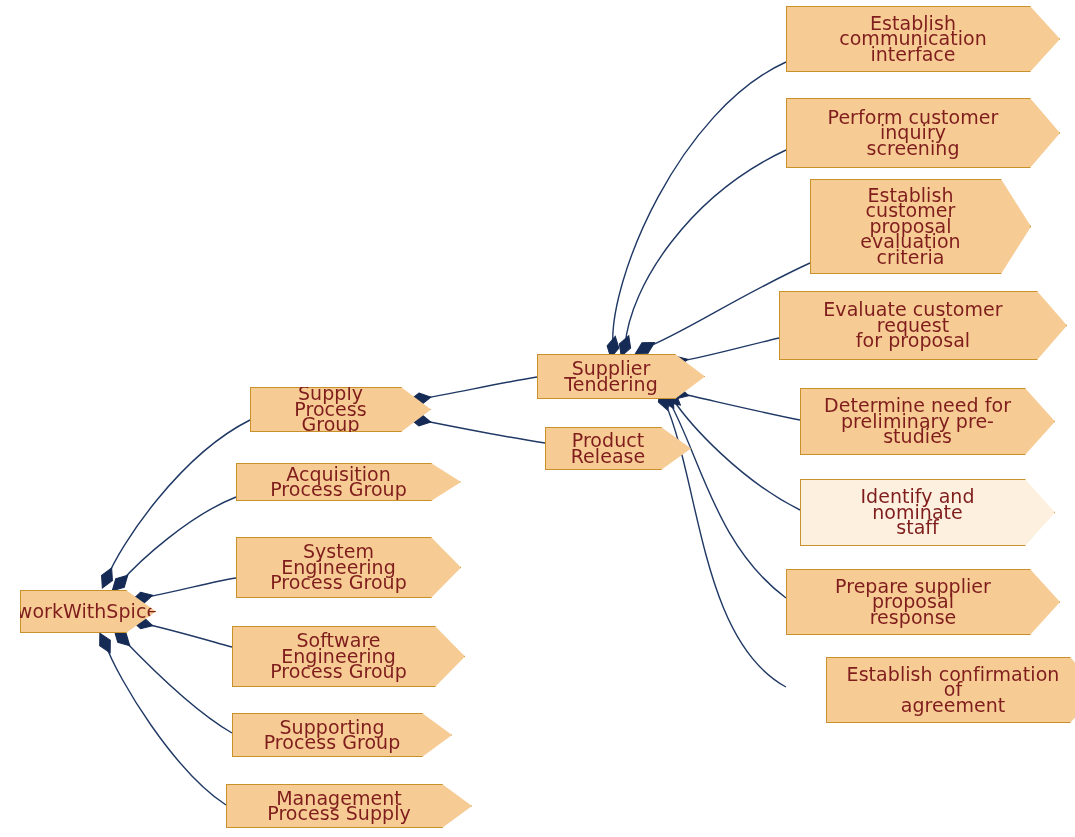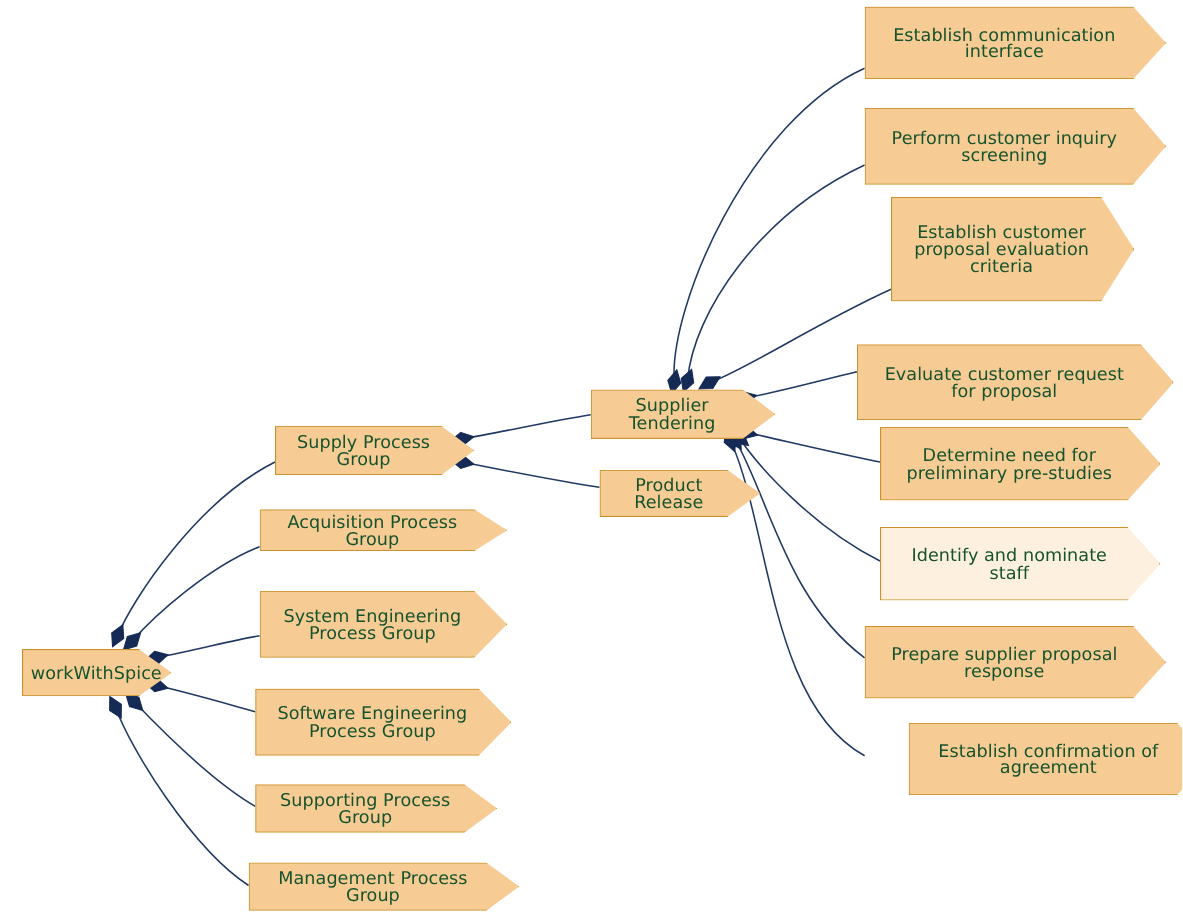--- a/index.html
+++ b/index.html
@@ -21,22 +21,22 @@
     height: 837px;
     pointer-events: none;
   }
   .node {
     position: absolute;
     box-sizing: border-box;
     display: flex;
     align-items: center;
     justify-content: center;
     text-align: center;
-    color: #14532d;
-    font-size: 16px;
+    color: #7f1d1d;
+    font-size: 19px;
     line-height: 15.5px;
     letter-spacing: 0.05px;
     background: #F6CB94;
     border: 1.3px solid #C8912B;
     -webkit-clip-path: polygon(0 0, calc(100% - 30px) 0, 100% 50%, calc(100% - 30px) 100%, 0 100%);
     clip-path: polygon(0 0, calc(100% - 30px) 0, 100% 50%, calc(100% - 30px) 100%, 0 100%);
   }
   .node.highlight {
     background: #FDF0DF;
   }
@@ -133,42 +133,42 @@
 Process Group</span>
       </div>
       <div class="node" style="left: 232px; top: 626px; width: 233px; height: 61px;">
         <span class="label">Software Engineering
 Process Group</span>
       </div>
       <div class="node" style="left: 232px; top: 713px; width: 220px; height: 44px;">
         <span class="label">Supporting Process Group</span>
       </div>
       <div class="node" style="left: 226px; top: 784px; width: 246px; height: 44px;">
-        <span class="label">Management Process Group</span>
+        <span class="label">Management Process Supply</span>
       </div>
       <div class="node" style="left: 537px; top: 354px; width: 168px; height: 45px;">
         <span class="label">Supplier Tendering</span>
       </div>
       <div class="node" style="left: 545px; top: 427px; width: 146px; height: 43px;">
         <span class="label">Product Release</span>
       </div>
       <div class="node" style="left: 786px; top: 6px; width: 274px; height: 66px;">
         <span class="label">Establish communication
 interface</span>
       </div>
       <div class="node" style="left: 786px; top: 98px; width: 274px; height: 70px;">
         <span class="label">Perform customer inquiry
 screening</span>
       </div>
       <div class="node" style="left: 810px; top: 179px; width: 221px; height: 95px;">
         <span class="label">Establish customer
 proposal evaluation
 criteria</span>
       </div>
-      <div class="node" style="left: 779px; top: 291px; width: 288px; height: 69px; margin-top: 22px;">
+      <div class="node" style="left: 779px; top: 291px; width: 288px; height: 69px;">
         <span class="label">Evaluate customer request
 for proposal</span>
       </div>
       <div class="node" style="left: 800px; top: 388px; width: 255px; height: 67px;">
         <span class="label">Determine need for
 preliminary pre-studies</span>
       </div>
       <div class="node highlight" style="left: 800px; top: 479px; width: 255px; height: 67px;">
         <span class="label">Identify and nominate
 staff</span>

